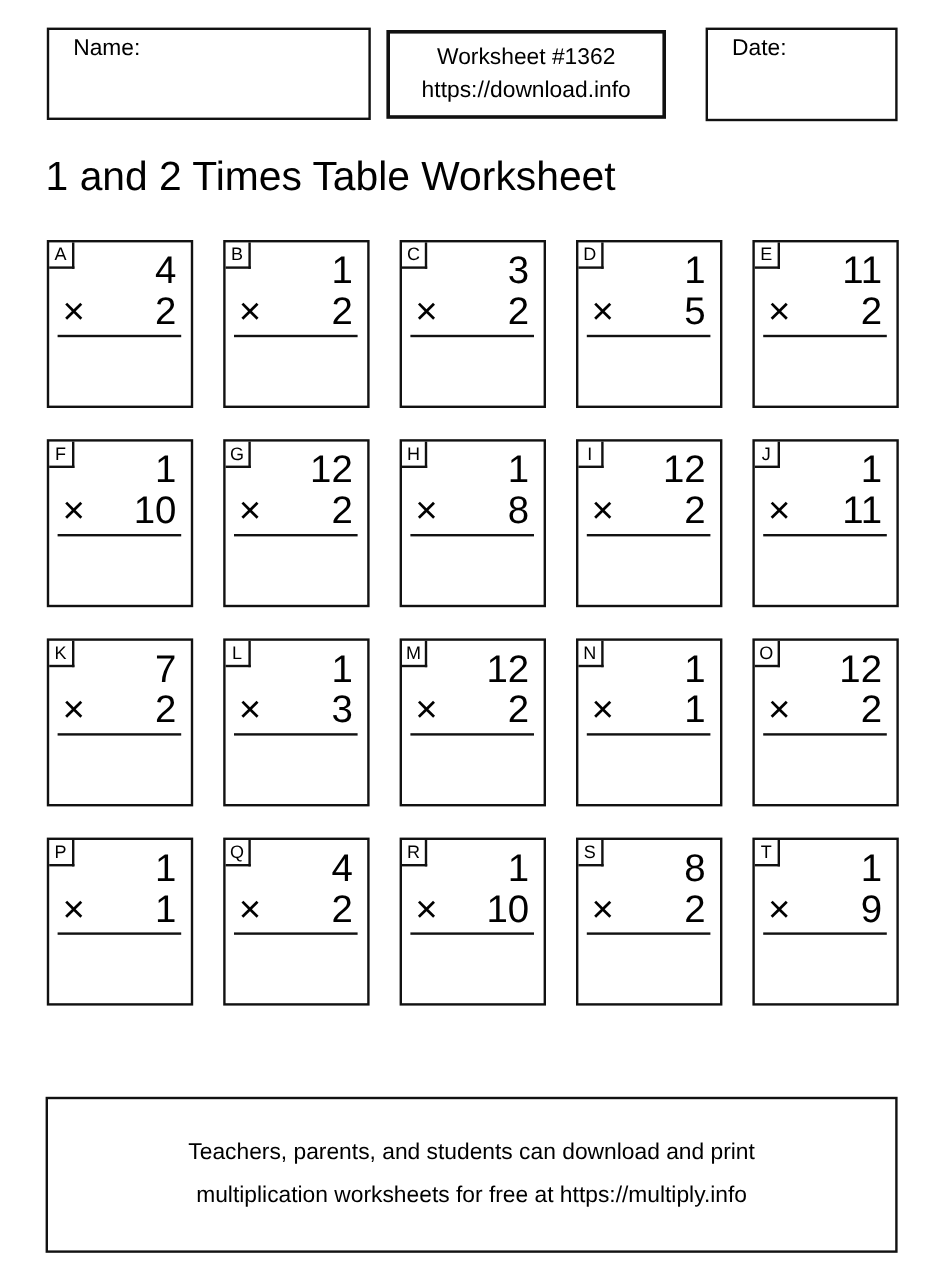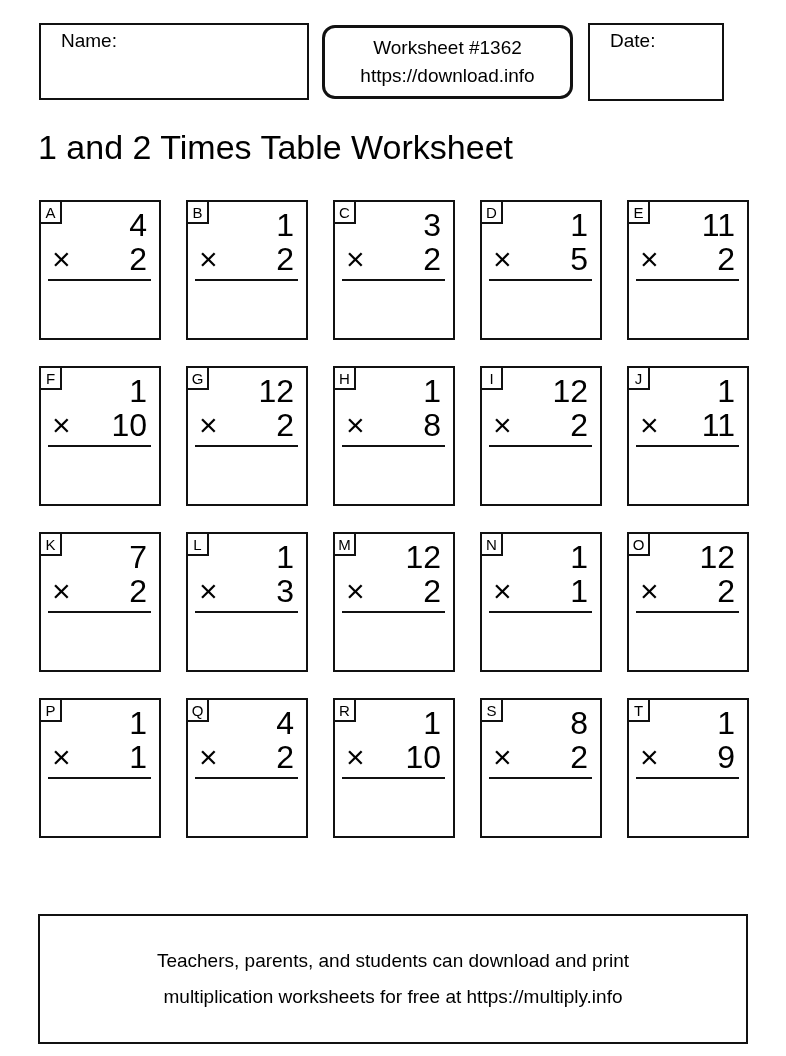--- a/index.html
+++ b/index.html
@@ -16,27 +16,27 @@
     width: 786px;
     height: 1056px;
     background: var(--background);
     overflow: hidden;
   }
 
   .box { border: 2.5px solid var(--border); position: absolute; background: var(--background); }
 
   
   .name-box  { left: 39px;  top: 23px; width: 270px; height: 77px; }
-  .date-box  { left: 588px; top: 23px; width: 136px; height: 78px; }
+  .date-box  { left: 588px; top: 23px; width: 160px; height: 78px; }
   .field-label { display: inline-block; padding: 5px 20px; font-size: 19px; }
   .info-box  {
-    left: 322px; top: 25px; width: 251px; height: 74px;
+    left: 322px; top: 25px; width: 233px; height: 74px;
     border-width: 3px;
     display: flex; flex-direction: column; justify-content: center; align-items: center;
-    font-size: 19px; line-height: 28px; text-align: center; border-radius: 13px;
+    font-size: 19px; line-height: 28px; text-align: center;
   }
 
   
   .title {
     position: absolute; left: 38px; top: 128px; width: 710px;
     font-size: 34px; font-weight: 400; color: var(--text);
   }
 
   
   .grid {

